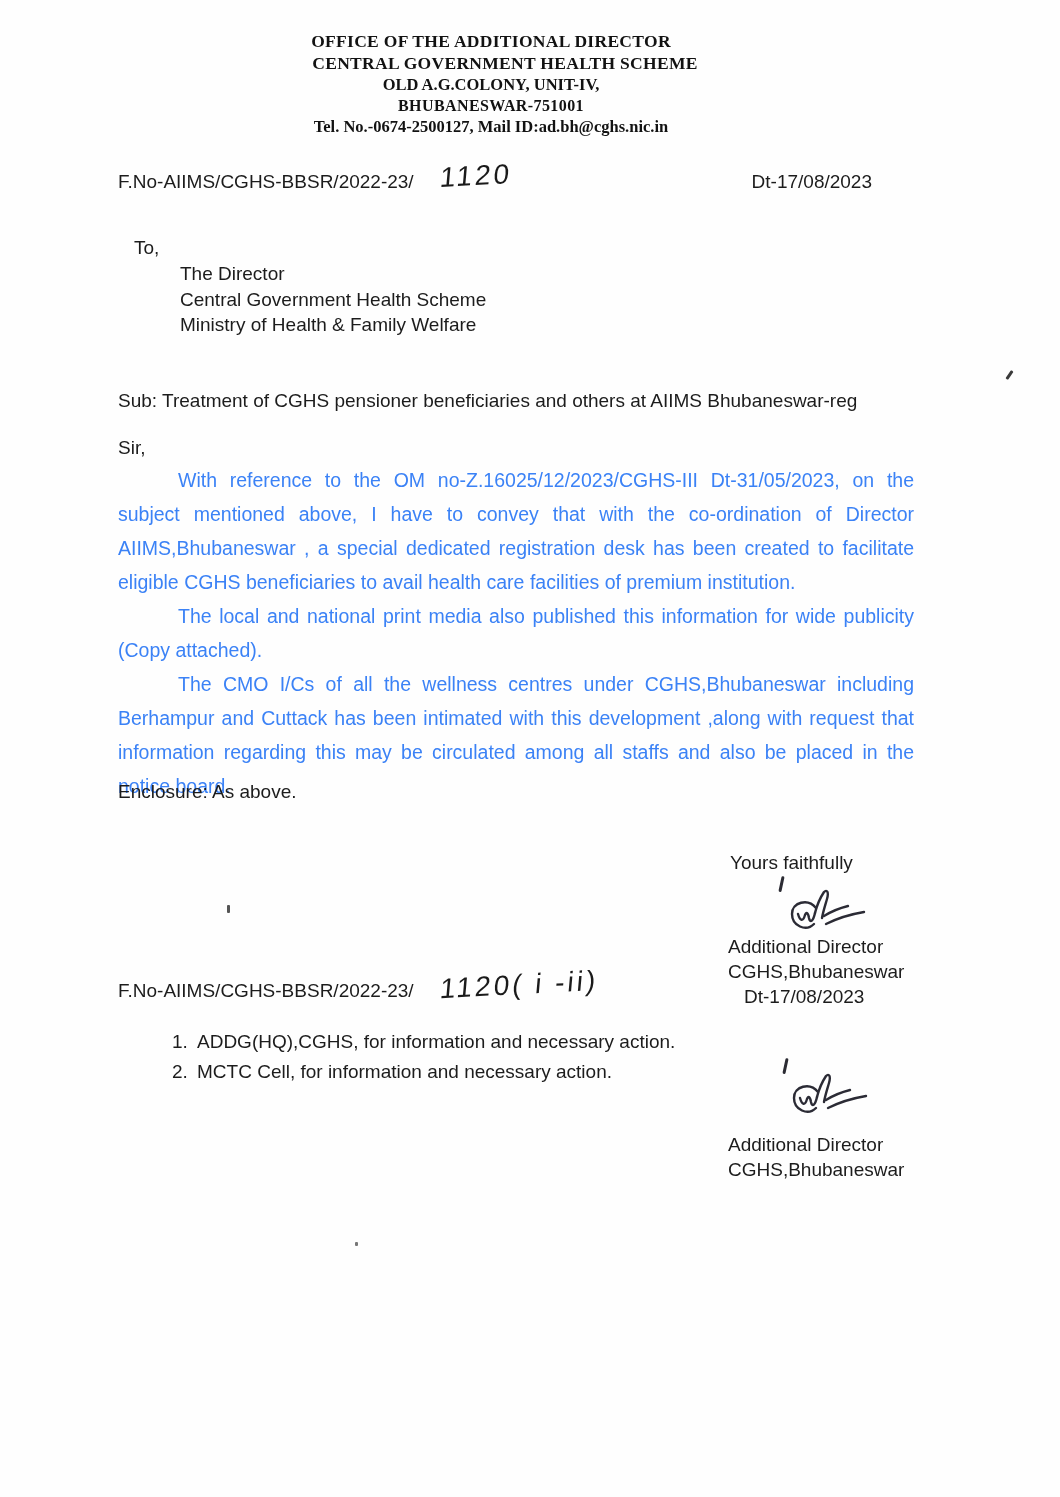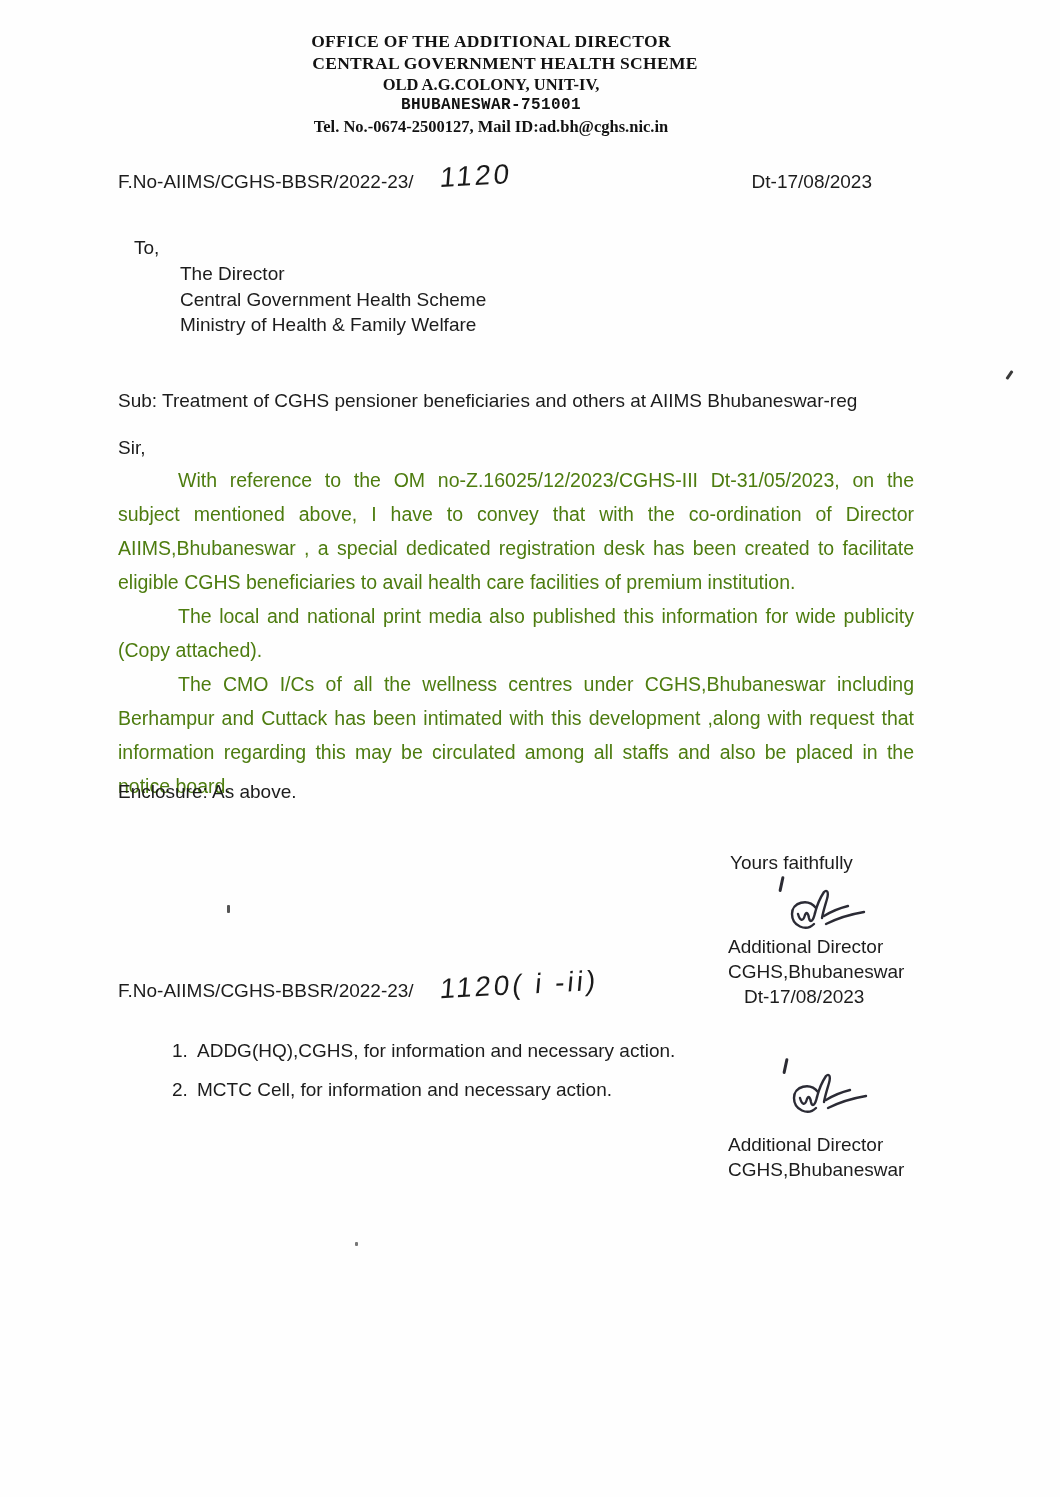--- a/index.html
+++ b/index.html
@@ -17,21 +17,21 @@
     position:absolute; top:30px; left:0; right:110px;
     text-align:center;
     font-family:"Liberation Serif", serif;
     font-weight:bold;
     color:#121212;
     padding-left:32px;
   }
   .letterhead .lh1 { font-size:17.5px; line-height:22px; letter-spacing:.3px; }
   .letterhead .lh2 { font-size:17.5px; line-height:22px; letter-spacing:.3px; padding-left:28px; }
   .letterhead .lh3 { font-size:16.5px; line-height:21px; }
-  .letterhead .lh4 { font-size:16px;   line-height:21px; letter-spacing:.4px;font-family:Liberation Mono, monospace; }
+  .letterhead .lh4 { font-size:16px;   line-height:21px; letter-spacing:.4px; }
   .letterhead .lh5 { font-size:16.5px; line-height:22px; }
   
   .ref-row {
     position:absolute; left:118px; right:188px;
     display:flex; justify-content:space-between; align-items:baseline;
     font-size:19px;
   }
   .ref-row.first { top:163px; }
   .file-no { white-space:nowrap; }
   .hand {
@@ -48,40 +48,40 @@
   .to-word { position:absolute; left:118px; top:237px; font-size:19px;margin-left:16px; }
   .recipient { position:absolute; left:180px; top:261px; font-size:19px; line-height:25.5px; }
   
   .subject   { position:absolute; left:118px; top:390px; font-size:19px; }
   .salutation{ position:absolute; left:118px; top:437px; font-size:19px; }
   
   .body-text {
     position:absolute; left:118px; top:463px; width:796px;
     font-size:19.5px; line-height:34px;
     text-align:justify;
-    color:#4d7c0f;
+    color:#3b82f6;
   }
   .body-text p { margin:0; text-indent:60px; }
   .enclosure { position:absolute; left:118px; top:781px; font-size:19px; }
   
   .sign-block { position:absolute; width:260px; font-size:19px; }
   .sign1 { left:728px; top:852px; height:160px; }
   .sign2 { left:728px; top:1058px; height:130px; }
   .sign-block .abs { position:absolute; white-space:nowrap; }
   .ink-tick {
     position:absolute; width:2.5px; height:16px;
     background:#2b2b33; border-radius:2px;
     transform:rotate(12deg);
   }
   .sig-svg { position:absolute; }
   
   .copy-to { position:absolute; left:145px; top:1027px; font-size:19px; }
   .copy-to .heading { margin-bottom:6px; }
   .copy-to ol { margin:0; padding-left:48px; }
-  .copy-to li { line-height:30px; padding-left:4px;margin-top:9px; }
+  .copy-to li { line-height:30px; padding-left:4px; }
   
   .artifact { position:absolute; background:#3a3a3a; border-radius:1px; }
   .artifact.a1 { left:1008px; top:370px; width:3px; height:10px; transform:rotate(35deg); }
   .artifact.a2 { left:227px;  top:905px; width:3px; height:8px;  background:#555; }
   .artifact.a3 { left:355px;  top:1242px; width:3px; height:4px; background:#777; }
 </style>
 </head>
 <body>
 
 <div class="page">

